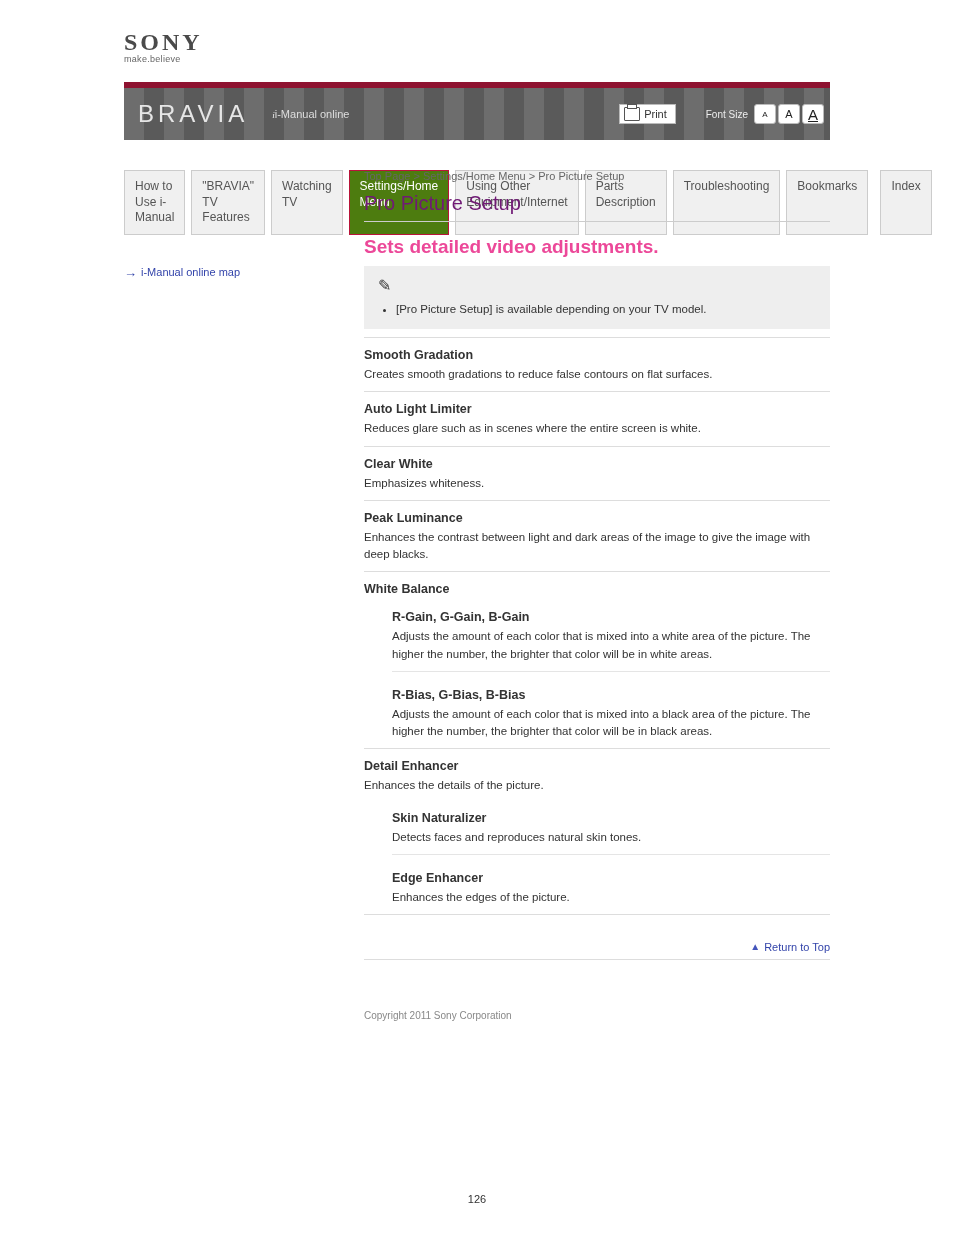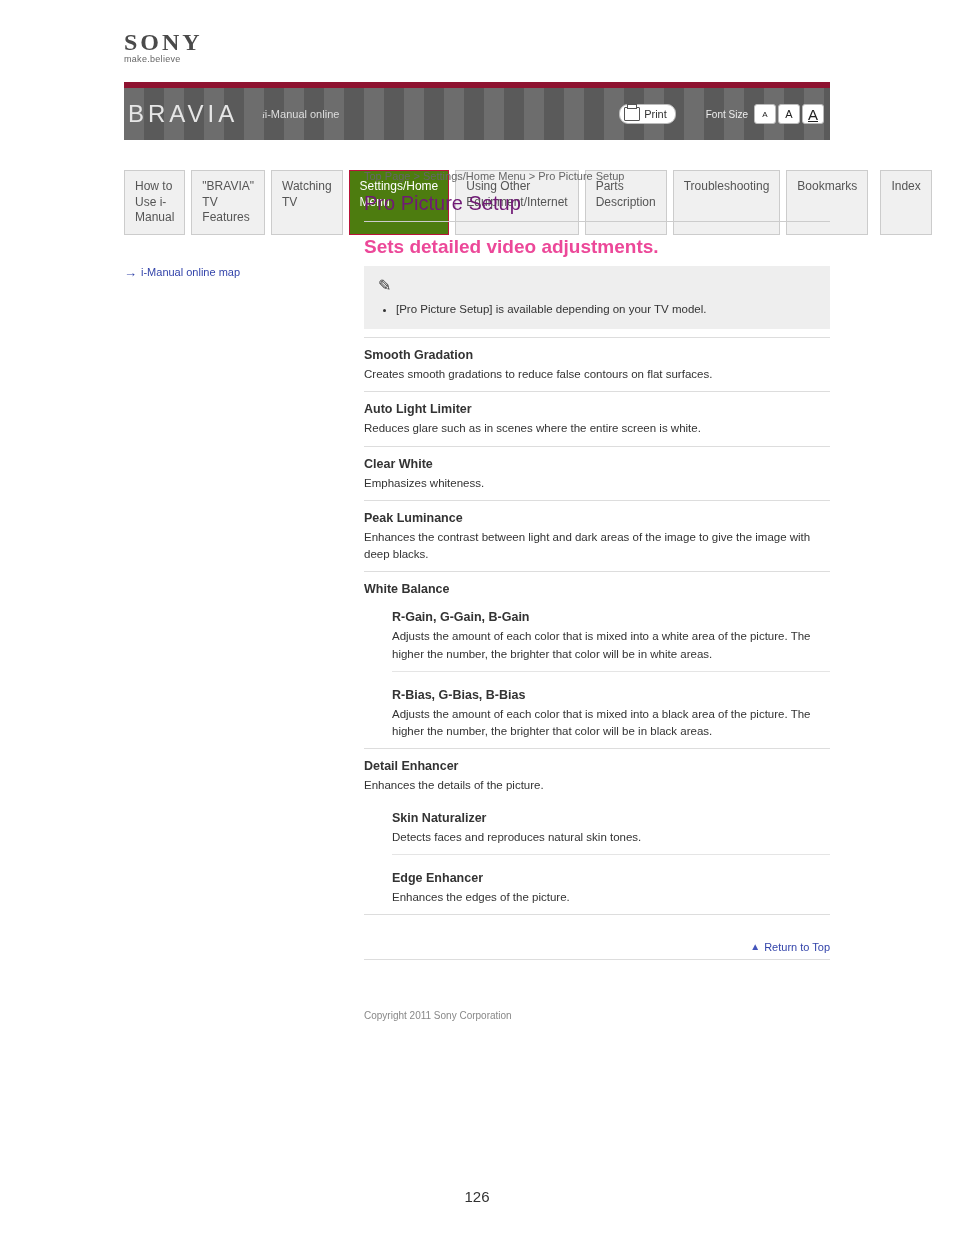--- a/index.html
+++ b/index.html
@@ -38,21 +38,21 @@
     position: relative;
     height: 58px;
     border-top: 6px solid #8e1230;
     background: repeating-linear-gradient(
       90deg,
       #6d6d6d 0 20px,
       #5a5a5a 20px 40px
     );
     display: flex;
     align-items: center;
-    padding-left: 4px;
+    padding-left: 14px;
     box-sizing: border-box;
   }
   .banner-title {
     color: #e6e6e6;
     font-size: 24px;
     letter-spacing: 4px;
     font-weight: 300;
   }
   .banner-i {
     font-family: "Times New Roman", serif;
@@ -68,21 +68,21 @@
     transform: translateY(-50%);
     display: flex;
     align-items: center;
     gap: 30px;
   }
   .print-btn {
     display: inline-flex;
     align-items: center;
     background: #fff;
     border: 1px solid #bbb;
-    border-radius: 9px;
+    border-radius: 0;
     padding: 2px 8px 2px 4px;
     font-size: 11px;
     color: #333;
     gap: 4px;
   }
   .print-icon {
     width: 14px; height: 12px;
     border: 1px solid #555;
     border-radius: 1px;
     position: relative;
@@ -252,21 +252,21 @@
   .copyright {
     font-size: 10px;
     color: #888;
     margin-top: 50px;
   }
   .page-num {
     position: absolute;
     left: 0; right: 0;
     bottom: 30px;
     text-align: center;
-    font-size: 15px;
+    font-size: 11px;
     color: #333;
   }
 </style>
 </head>
 <body>
 
 <div class="page">
 
   <div class="logo-block">
     <div class="logo-sony">SONY</div>

